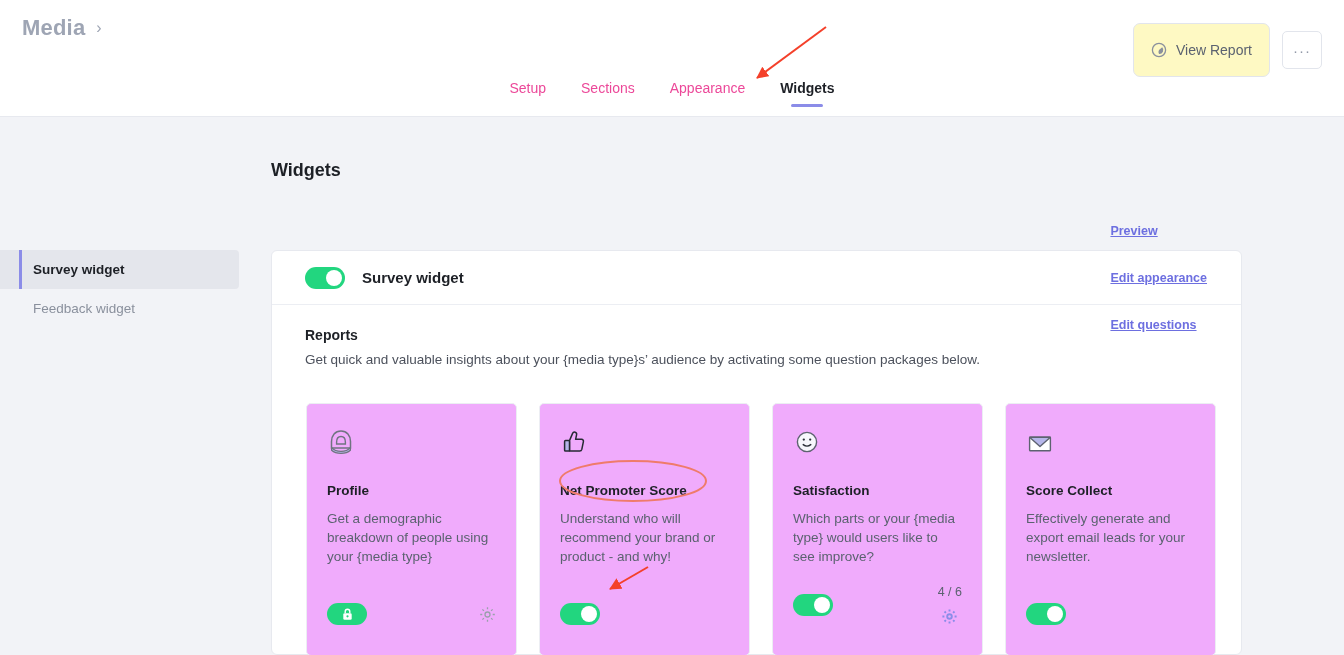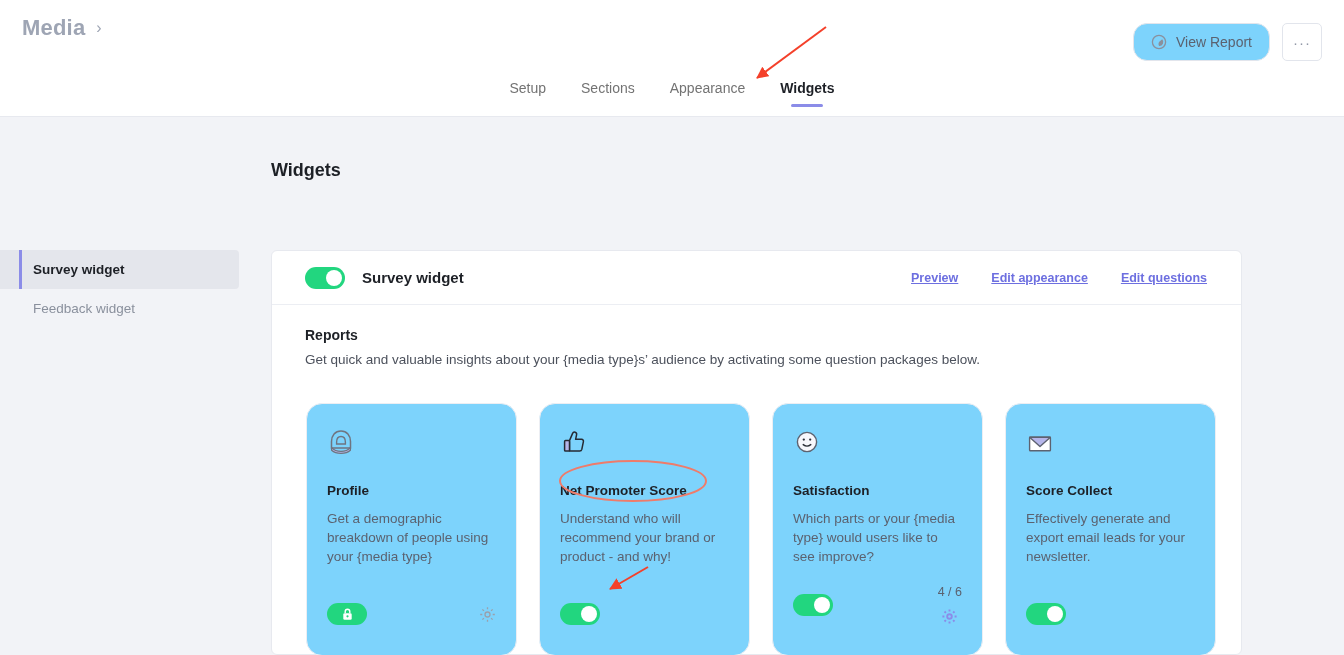--- a/index.html
+++ b/index.html
@@ -24,37 +24,37 @@
     font-size: 22px; font-weight: bold; color: #9ea5b4; letter-spacing: .2px;
   }
   .brand-chevron { font-size: 16px; color: #9ea5b4; line-height: 1; }
 
   .topbar-actions {
     position: absolute; right: 22px; top: 23px;
     display: flex; align-items: center; gap: 12px;
   }
   .btn-report {
     display: flex; align-items: center; gap: 9px;
-    height: 38px; padding: 0 17px;
-    background: #7dd3fc; border: 1px solid #e2e5ec; border-radius: 14px;
+    height: 54px; padding: 0 17px;
+    background: #fef9c3; border: 1px solid #e2e5ec; border-radius: 7px;
     font-size: 14px; color: #5b6270; cursor: pointer;
   }
   .btn-more {
     width: 40px; height: 38px;
     background: #fff; border: 1px solid #e2e5ec; border-radius: 5px;
     color: #9299a8; font-size: 15px; letter-spacing: 1px;
     display: flex; align-items: center; justify-content: center; cursor: pointer;
   }
 
   .tabs {
     position: absolute; left: 0; top: 80px; width: 1344px;
     display: flex; justify-content: center; gap: 35px;
   }
   .tab {
-    position: relative; font-size: 14px; color: #737373;
+    position: relative; font-size: 14px; color: #ec4899;
     padding-bottom: 11px; cursor: pointer; white-space: nowrap;
   }
   .tab.active { color: #1d2026; font-weight: bold; }
   .tab.active::after {
     content: ""; position: absolute; left: 50%; transform: translateX(-50%);
     bottom: 0; width: 32px; height: 3px; background: #8b8ce8; border-radius: 2px;
   }
 
   
   .page-head { position: absolute; left: 271px; top: 160px; }
@@ -78,38 +78,38 @@
   
   .main-card {
     position: absolute; left: 271px; top: 250px; width: 971px; height: 405px;
     background: #fff; border: 1px solid #e7e9ef; border-radius: 6px;
   }
   .card-head {
     height: 54px; display: flex; align-items: center;
     padding: 0 34px 0 33px; border-bottom: 1px solid #eceef3;
   }
   .card-head-title { font-size: 15px; font-weight: bold; color: #1d2026; margin-left: 17px; }
-  .card-links { margin-left: auto; display: flex; gap: 33px; }
+  .card-links { margin-left: auto; display: flex; gap: 33px; flex-direction: column; }
   .card-link {
     font-size: 12.5px; font-weight: bold; color: #6d6fe0;
     text-decoration: underline; cursor: pointer; white-space: nowrap;
   }
 
   .reports { padding: 22px 33px 0 33px; }
   .reports-title { font-size: 14px; font-weight: bold; color: #1d2026; }
   .reports-sub { margin-top: 9px; font-size: 13.5px; color: #4c515c; }
 
   
   .pkg-grid {
     position: absolute; left: 34px; top: 152px;
     display: flex; gap: 22px;
   }
   .pkg {
     position: relative; width: 211px; height: 253px;
-    background: #7dd3fc; border: 1px solid #eceef3; border-radius: 16px;
+    background: #f0abfc; border: 1px solid #eceef3; border-radius: 5px;
     padding: 22px 20px 0 20px;
   }
   .pkg-icon { height: 34px; display: flex; align-items: center; }
   .pkg-title { margin-top: 23px; font-size: 13.5px; font-weight: bold; color: #1d2026; }
   .pkg-desc { margin-top: 11px; font-size: 13.5px; color: #5b6270; line-height: 1.42; }
   .pkg-foot {
     position: absolute; left: 20px; right: 20px; bottom: 30px;
     display: flex; align-items: center;
   }
 

